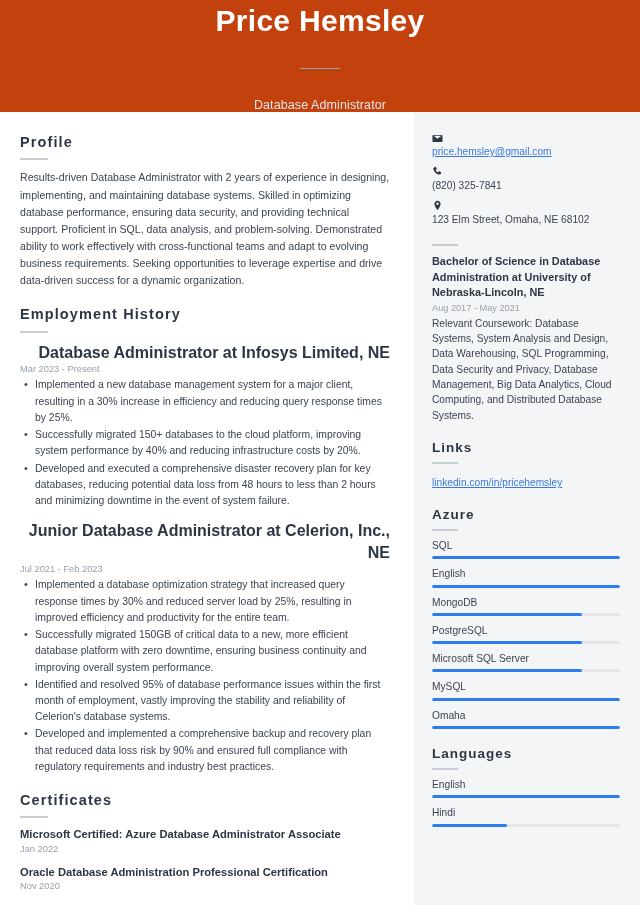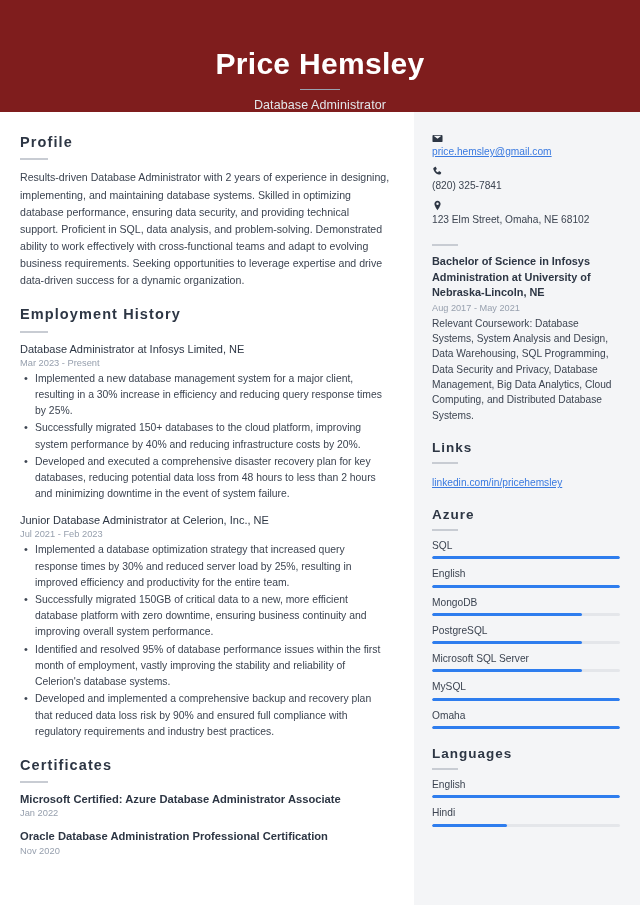--- a/index.html
+++ b/index.html
@@ -7,26 +7,26 @@
   body {
     font-family:"Liberation Sans", sans-serif;
     background:#ffffff;
     color:#3c4451;
     -webkit-font-smoothing:antialiased;
   }
   .page { width:640px; height:905px; position:relative; overflow:hidden; background:#fff; }
 
   
   .header {
-    background:#7f1d1d;
+    background:#c2410c;
     height:112px;
     display:flex;
     flex-direction:column;
     align-items:center;
-    justify-content:flex-end;
+    justify-content:space-between;
     padding-top:4px;
   }
   .header-name {
     color:#ffffff;
     font-size:30px;
     font-weight:700;
     letter-spacing:.3px;
     line-height:1.1;
   }
   .header-rule {
@@ -58,24 +58,25 @@
   }
   .sec-rule { width:28px; height:2px; background:#c8ccd3; margin:7px 0 9px; }
   .side .sec-h { font-size:13.5px; letter-spacing:1px; }
   .side .sec-rule { width:26px; margin:6px 0 8px; }
 
   
   .profile-text { font-size:10.6px; line-height:1.62; color:#3c4451; }
 
   .job { margin-bottom:11px; }
   .job-title {
-    font-size:11px;
-    font-weight:400;
+    font-size:16px;
+    font-weight:700;
     color:#2d3644;
     line-height:1.35;
+    text-align:right;
   }
   .job-date {
     font-size:9.3px;
     color:#97a0ae;
     margin-top:1px;
     margin-bottom:3px;
   }
   ul.bullets { list-style:none; margin:0; padding:0; }
   ul.bullets li {
     position:relative;
@@ -230,21 +231,21 @@
               </svg>
           </span>
           <span>123 Elm Street, Omaha, NE 68102</span>
         </div>
       </div>
 
       <div class="sec">
         <div class="sec-rule"></div>
         <div id="edu-container">
             <div>
-              <div class="edu-title">Bachelor of Science in Infosys Administration at University of Nebraska-Lincoln, NE</div>
+              <div class="edu-title">Bachelor of Science in Database Administration at University of Nebraska-Lincoln, NE</div>
               <div class="edu-date">Aug 2017 - May 2021</div>
               <div class="edu-desc">Relevant Coursework: Database Systems, System Analysis and Design, Data Warehousing, SQL Programming, Data Security and Privacy, Database Management, Big Data Analytics, Cloud Computing, and Distributed Database Systems.</div>
             </div>
           </div>
       </div>
 
       <div class="sec">
         <div class="sec-h">Links</div>
         <div class="sec-rule"></div>
         <div class="links-list" id="links-container"><a class="link-a" href="#">linkedin.com/in/pricehemsley</a></div>

